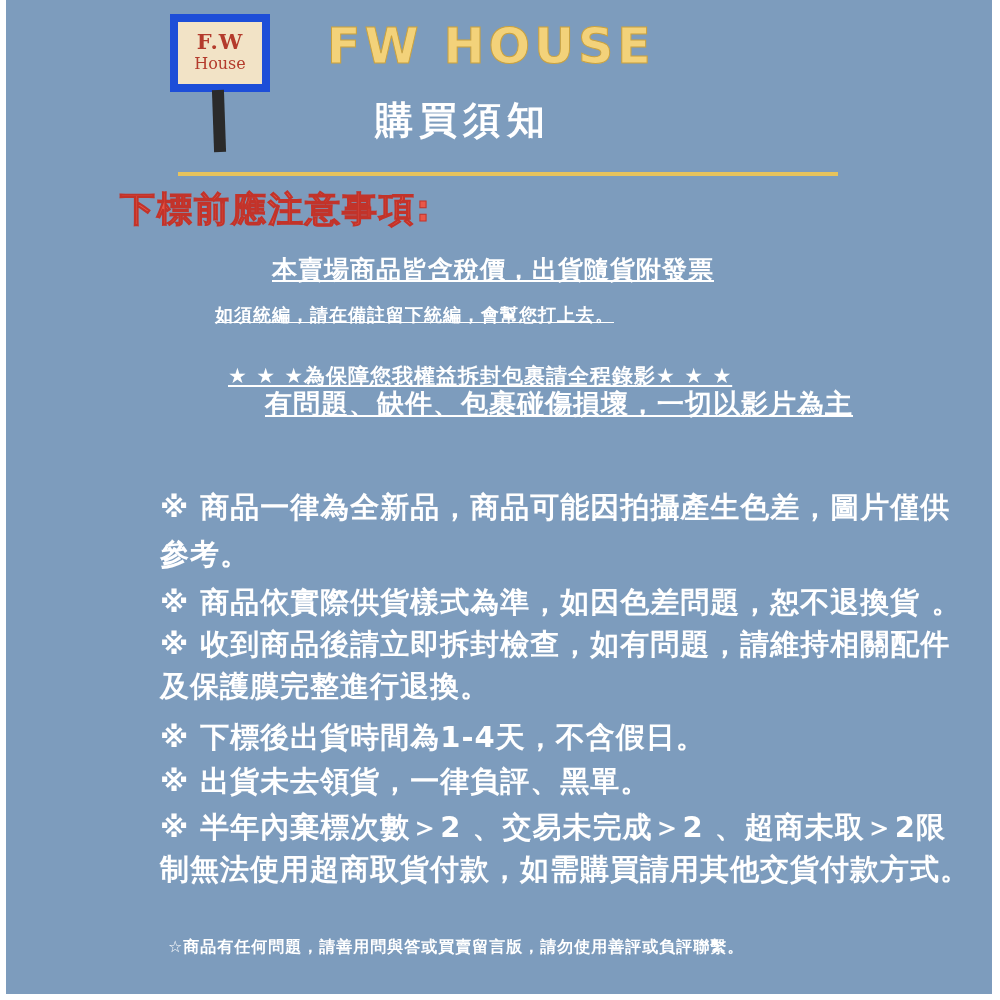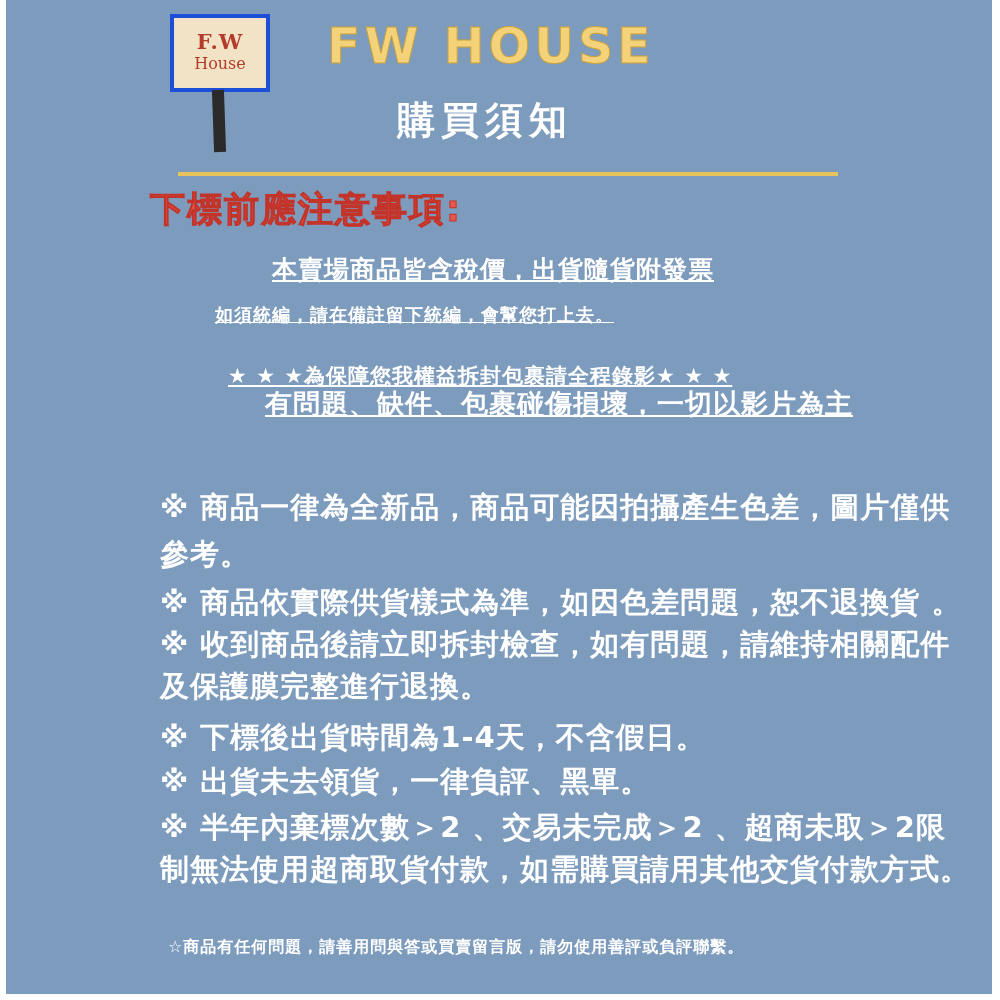--- a/index.html
+++ b/index.html
@@ -35,21 +35,21 @@
     width: 120px;
     height: 160px;
   }
   .logo-board {
     position: absolute;
     left: 10px;
     top: 6px;
     width: 100px;
     height: 78px;
     background: #f2e3c6;
-    border: 4px solid #1d4ed8;
+    border: 8px solid #1d4ed8;
     box-sizing: border-box;
     display: flex;
     flex-direction: column;
     align-items: center;
     justify-content: center;
   }
   .logo-line1 {
     color: #b43b2c;
     font-family: "DejaVu Serif", serif;
     font-weight: bold;
@@ -80,40 +80,40 @@
     top: 18px;
     font-family: "DejaVu Sans", sans-serif;
     font-weight: bold;
     font-size: 49px;
     letter-spacing: 4px;
     color: #f3d27a;
     -webkit-text-stroke: 1px #caa23f;
   }
   .sub-title {
     position: absolute;
-    left: 397px;
+    left: 375px;
     top: 95px;
     font-family: Liberation Mono, monospace;
     font-weight: bold;
     font-size: 38px;
     letter-spacing: 6px;
     color: #ffffff;
   }
   .divider {
     position: absolute;
     left: 178px;
     top: 172px;
     width: 660px;
     height: 4px;
     background: #e7c35c;
   }
 
   .section-title {
     position: absolute;
-    left: 150px;
+    left: 120px;
     top: 186px;
     font-family: "DejaVu Sans", sans-serif;
     font-weight: bold;
     font-size: 35px;
     letter-spacing: 2px;
     color: #e8584a;
     -webkit-text-stroke: 1px #c2332a;
   }
 
   

